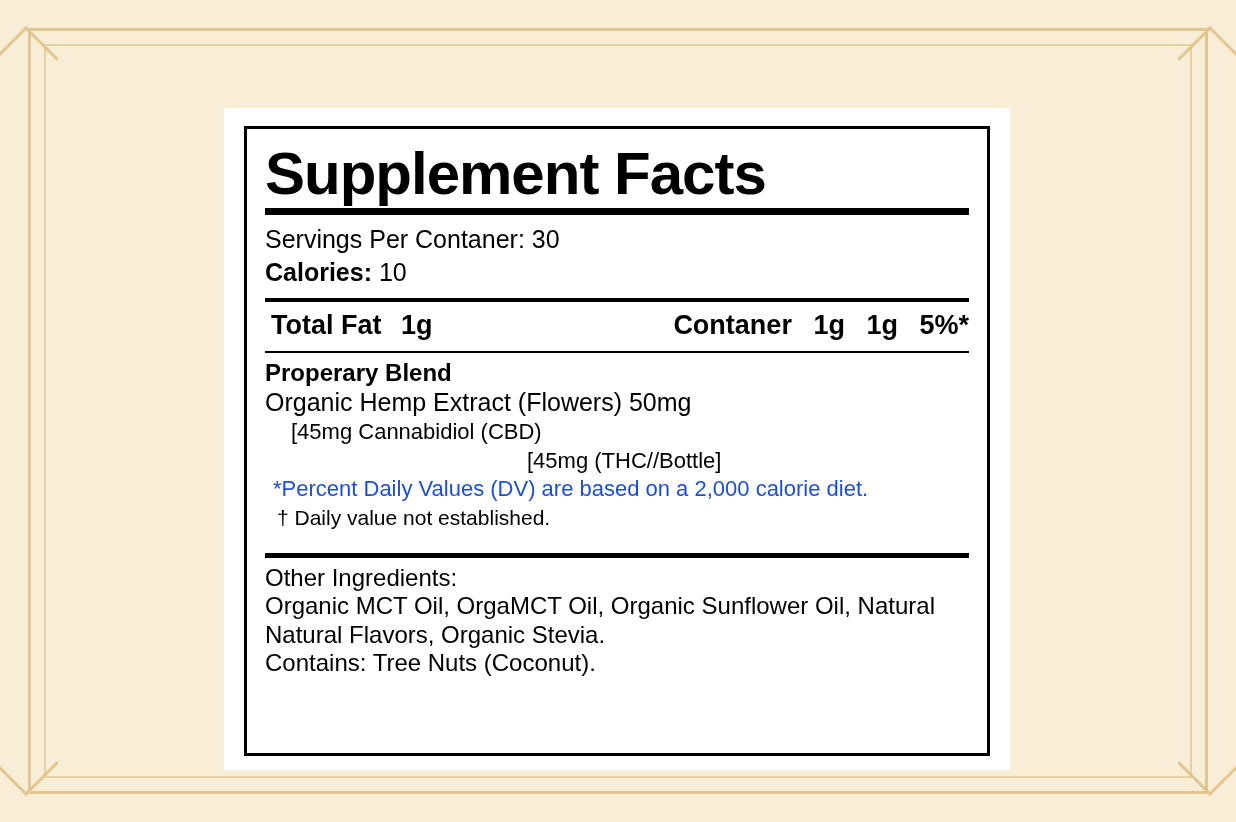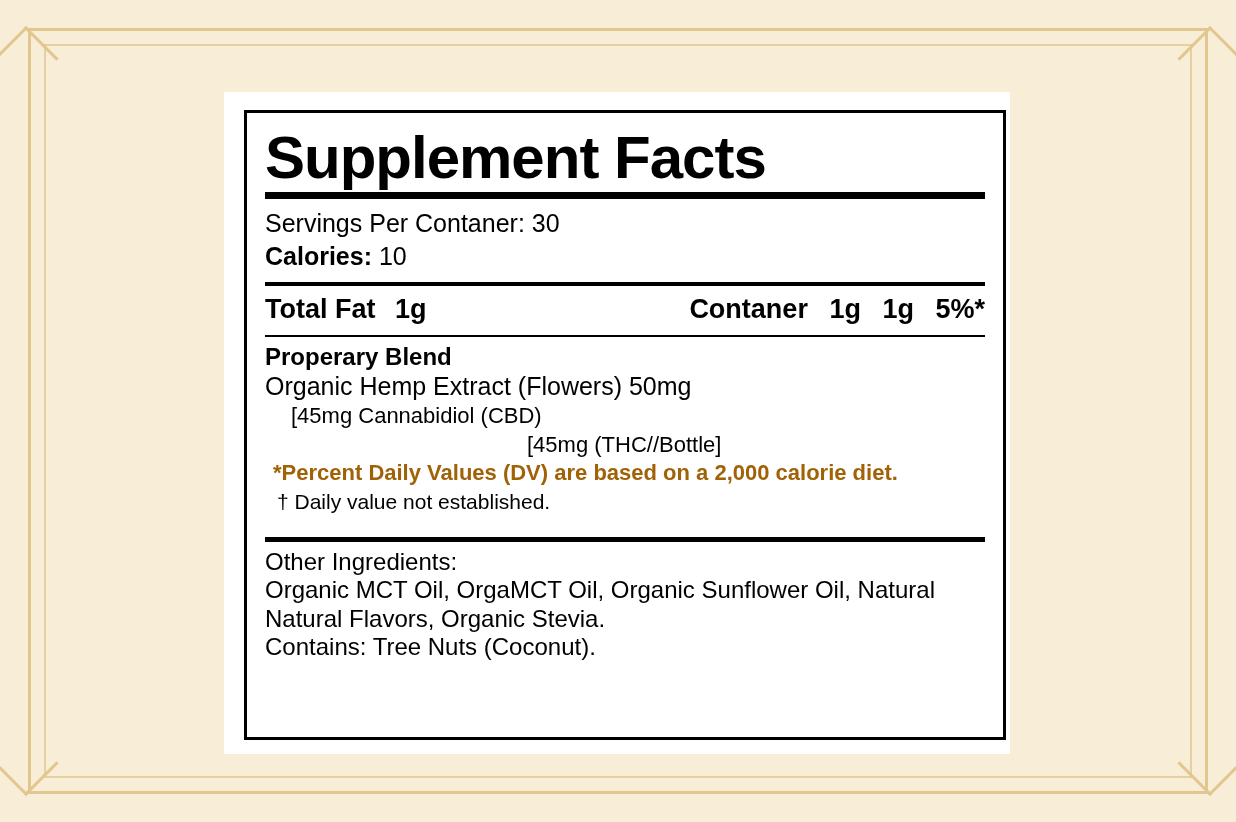--- a/index.html
+++ b/index.html
@@ -48,26 +48,26 @@
   }
   .corner.tl { left: 26px;  top: 26px;  border-left: 3px solid #e2c68f; border-top: 3px solid #e2c68f; transform: rotate(45deg); transform-origin: left top; }
   .corner.tr { right: 26px; top: 26px;  border-right: 3px solid #e2c68f; border-top: 3px solid #e2c68f; transform: rotate(-45deg); transform-origin: right top; }
   .corner.bl { left: 26px;  bottom: 26px; border-left: 3px solid #e2c68f; border-bottom: 3px solid #e2c68f; transform: rotate(-45deg); transform-origin: left bottom; }
   .corner.br { right: 26px; bottom: 26px; border-right: 3px solid #e2c68f; border-bottom: 3px solid #e2c68f; transform: rotate(45deg); transform-origin: right bottom; }
 
   
   .label-card {
     position: absolute;
     left: 224px;
-    top: 92px;
+    top: 108px;
     width: 786px;
     height: 662px;
     background: #ffffff;
     box-sizing: border-box;
-    padding: 18px 4px 14px 20px;
+    padding: 18px 20px 14px 20px;
   }
   .panel {
     position: relative;
     width: 100%;
     height: 100%;
     border: 3px solid #000;
     box-sizing: border-box;
     padding: 12px 18px 10px 18px;
     background: #fff;
   }
@@ -95,20 +95,21 @@
   .serving-line b { font-weight: bold; text-align: right; }
 
   .fat-row {
     display: flex;
     justify-content: space-between;
     align-items: baseline;
     font-size: 27px;
     font-weight: bold;
     color: #000;
     padding: 2px 0 4px 0;
+    margin-left: 6px;
   }
   .fat-right span { margin-left: 14px; }
 
   .blend-head {
     font-size: 24px;
     font-weight: bold;
     color: #000;
     margin-top: 4px;
   }
   .blend-main {
@@ -123,24 +124,23 @@
     line-height: 1.3;
   }
   .blend-sub2 {
     font-size: 22px;
     color: #000;
     padding-left: 262px;
     line-height: 1.3;
   }
   .foot-note {
     font-size: 22px;
-    color: #a16207;
+    color: #1d4ed8;
     padding-left: 8px;
     line-height: 1.3;
-    font-weight: bold;
   }
   .foot-note2 {
     font-size: 21px;
     color: #000000;
     padding-left: 12px;
     line-height: 1.3;
   }
 
   .other-head {
     font-size: 24px;

